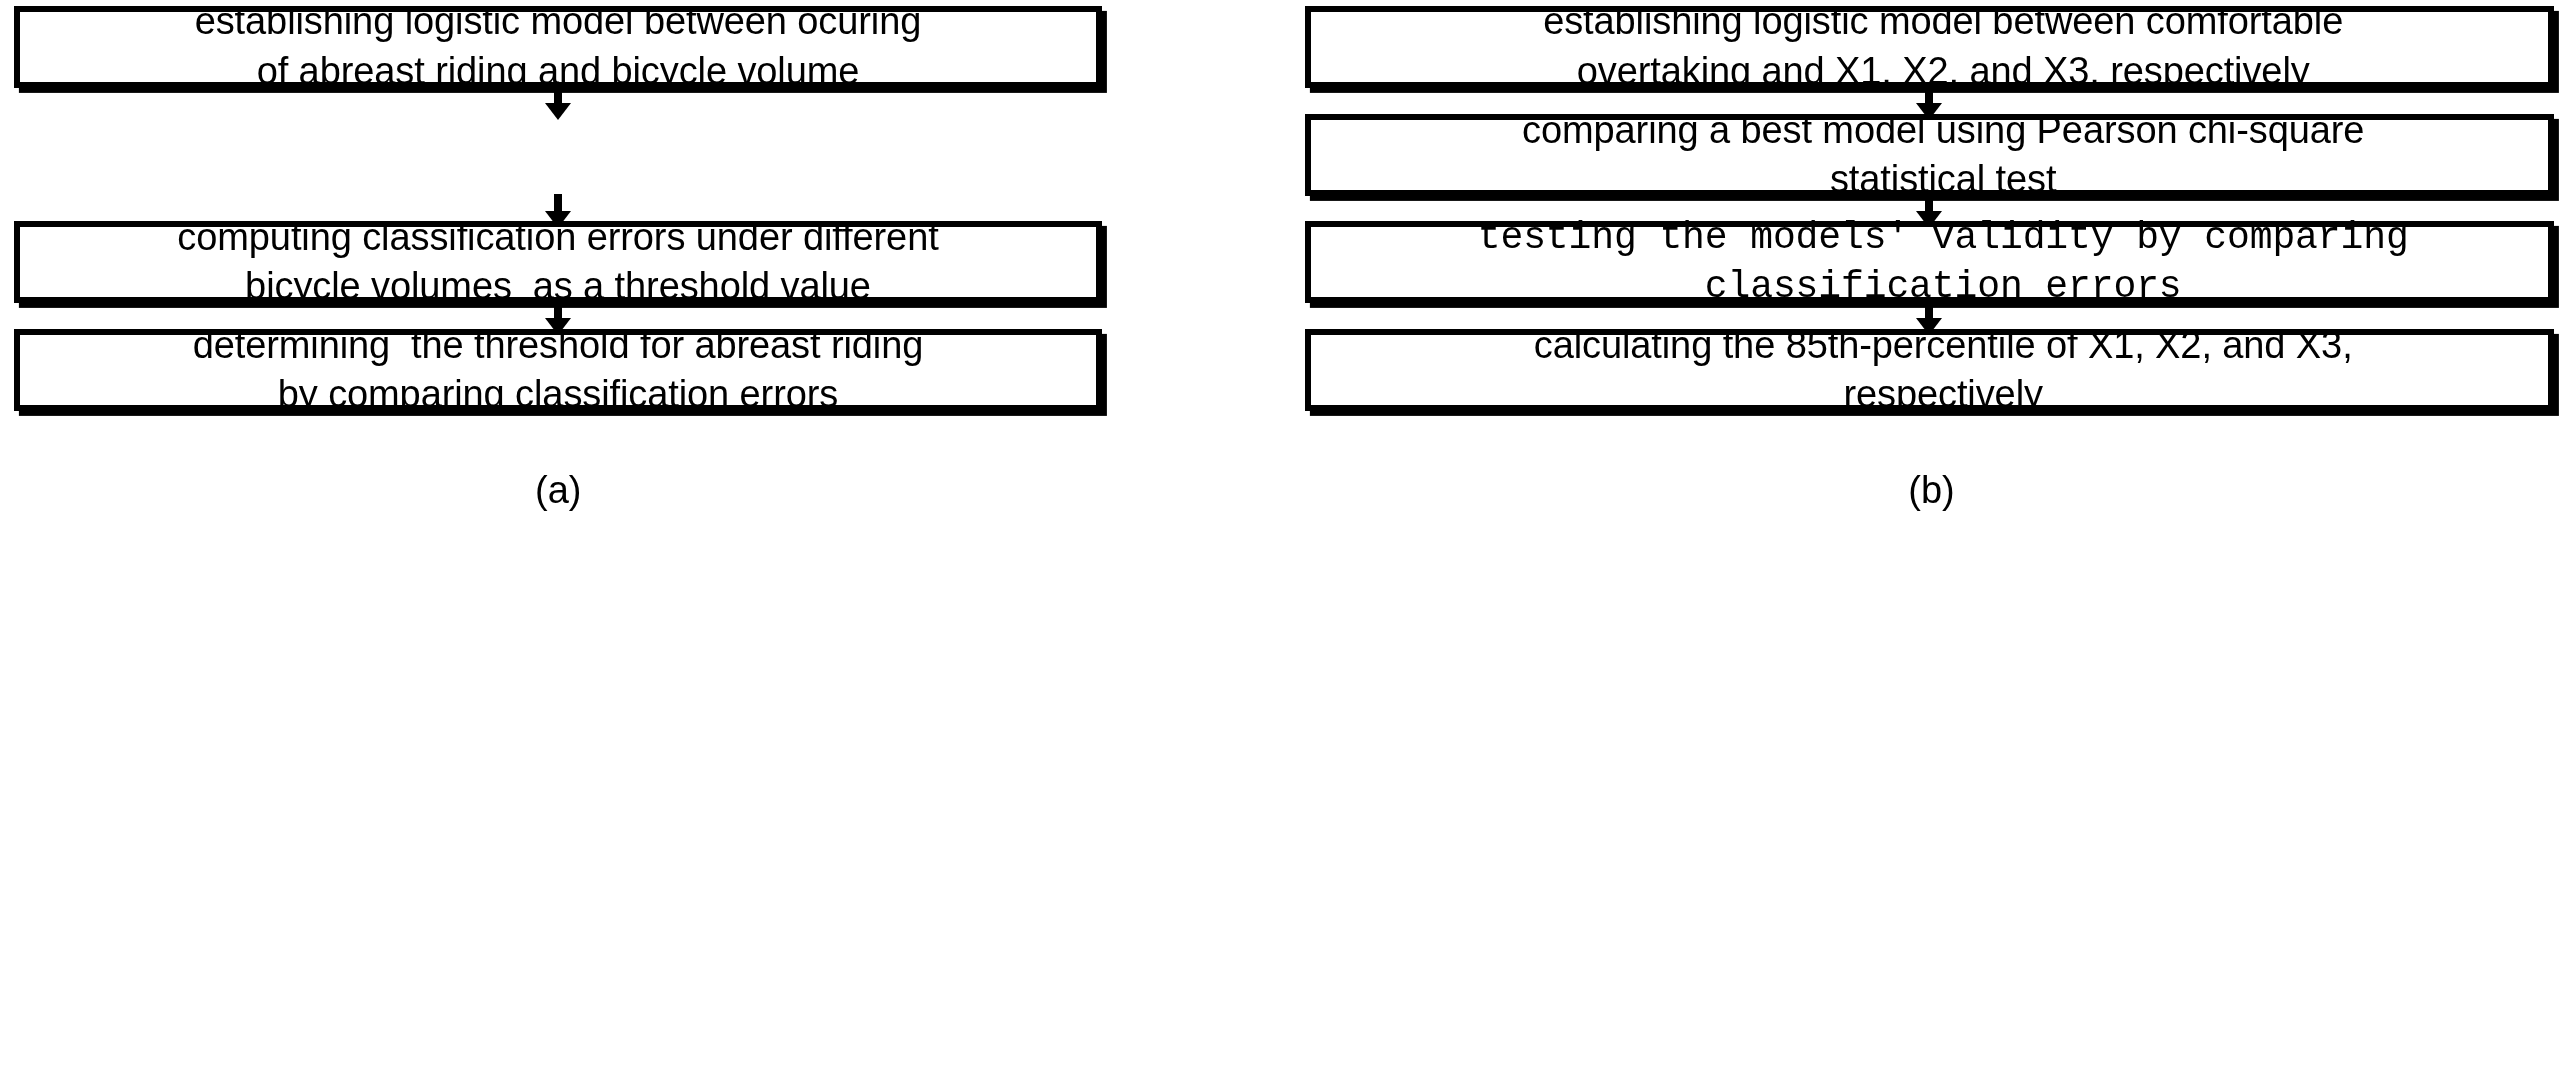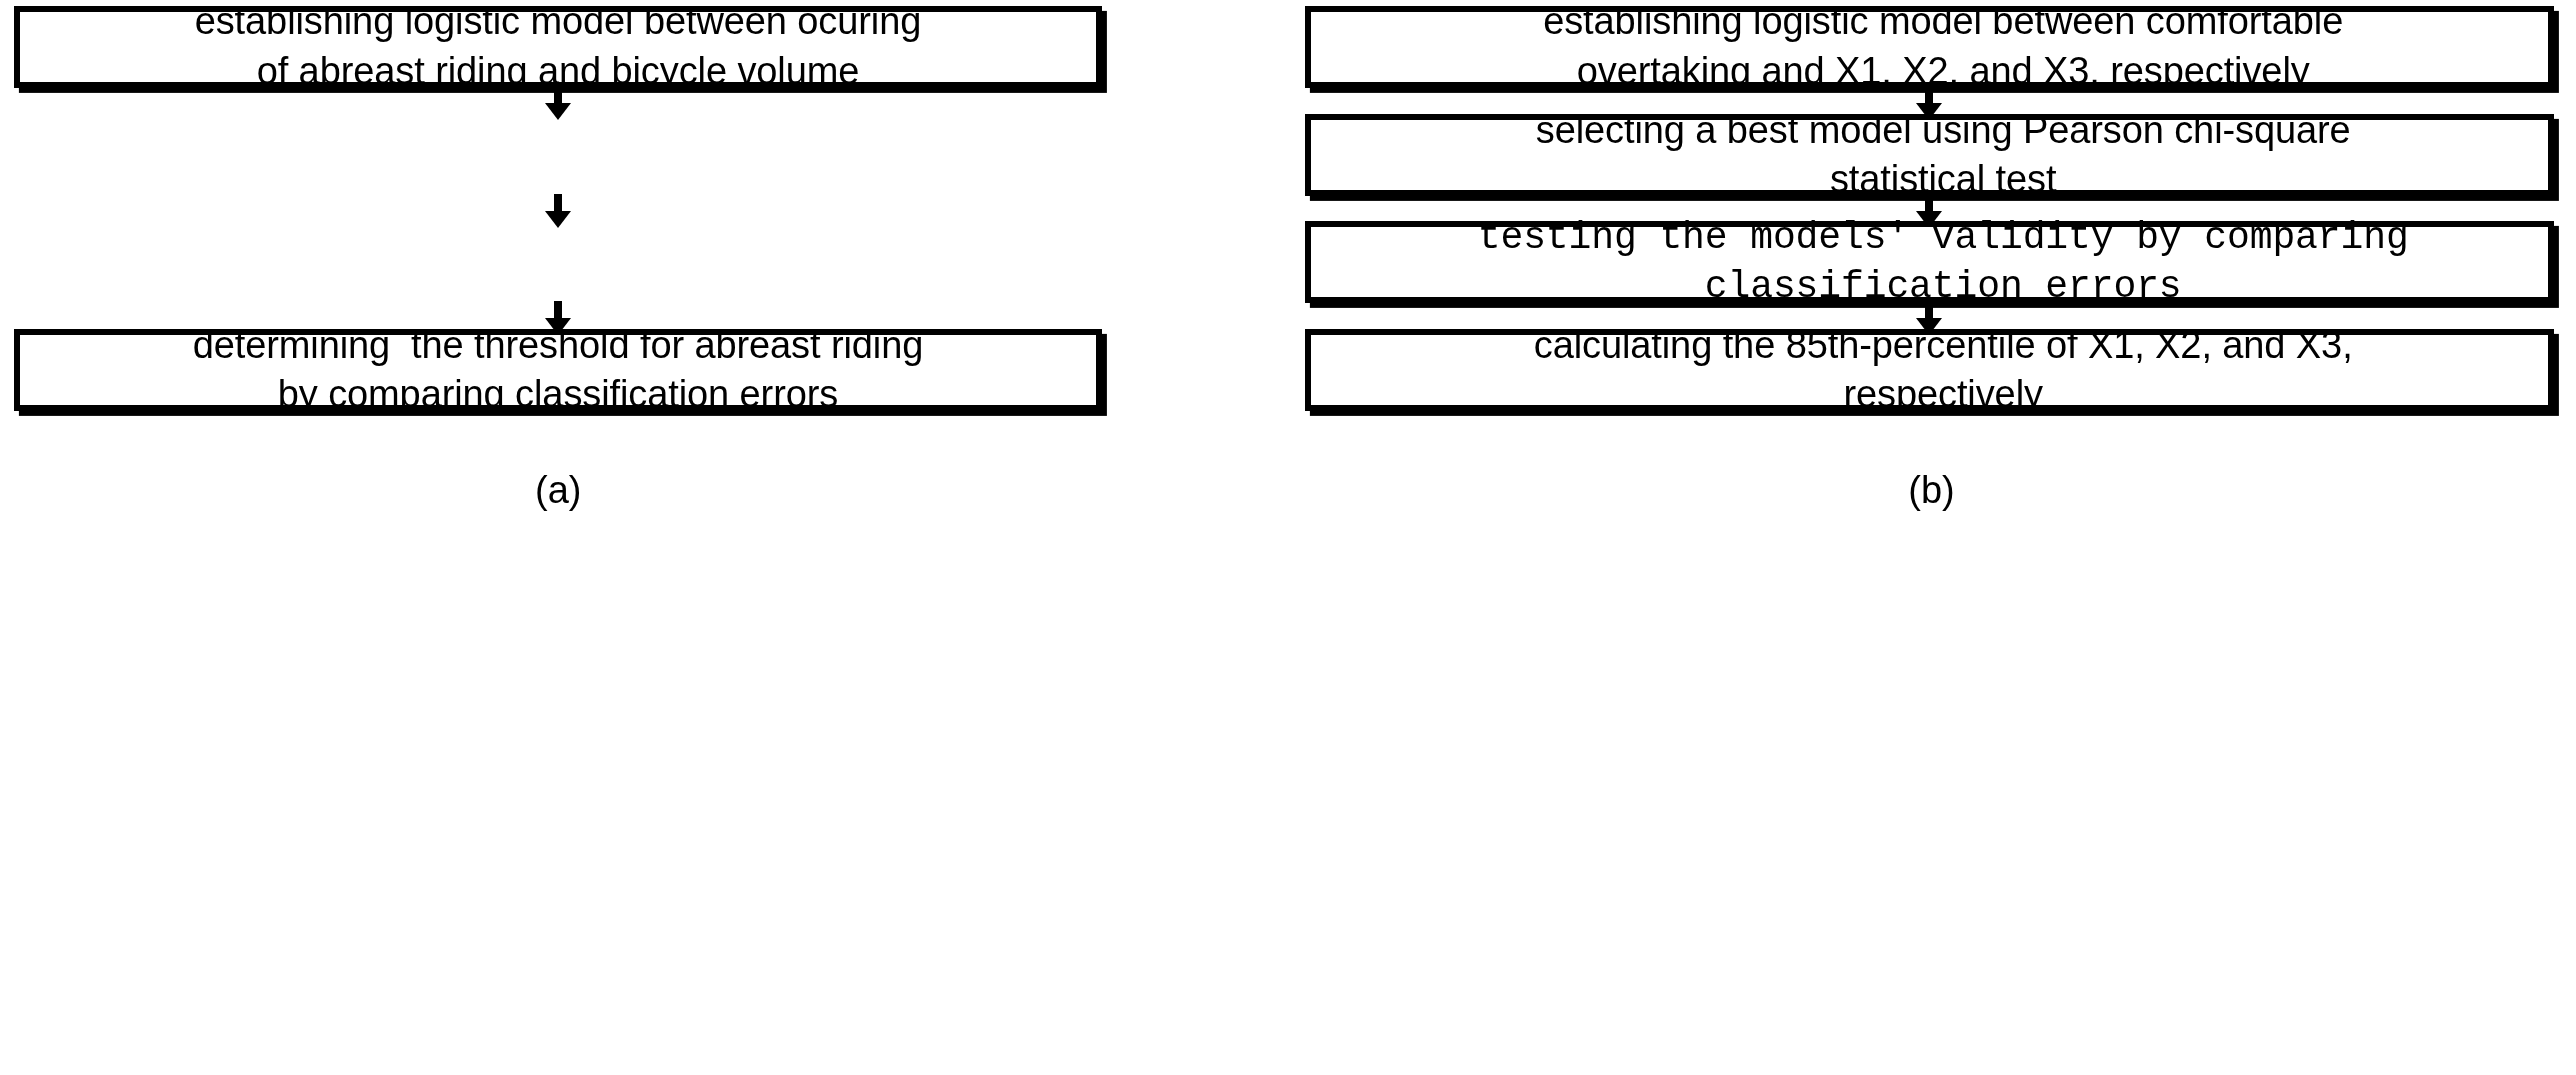--- a/index.html
+++ b/index.html
@@ -128,20 +128,24 @@
       <div class="shaft"></div>
       <div class="head"></div>
     </div>
 
 
     <div class="connector c-2">
       <div class="shaft"></div>
       <div class="head"></div>
     </div>
 
+    <div class="flow-box box-3">
+      <span class="box-text">computing classification errors under different
+bicycle volumes  as a threshold value</span>
+    </div>
 
     <div class="connector c-3">
       <div class="shaft"></div>
       <div class="head"></div>
     </div>
 
     <div class="flow-box box-4">
       <span class="box-text">determining  the threshold for abreast riding
 by comparing classification errors</span>
     </div>
@@ -155,21 +159,21 @@
       <span class="box-text">establishing logistic model between comfortable
 overtaking and X1, X2, and X3, respectively</span>
     </div>
 
     <div class="connector c-1">
       <div class="shaft"></div>
       <div class="head"></div>
     </div>
 
     <div class="flow-box box-2">
-      <span class="box-text">selecting a best model using Pearson chi-square
+      <span class="box-text">comparing a best model using Pearson chi-square
 statistical test</span>
     </div>
 
     <div class="connector c-2">
       <div class="shaft"></div>
       <div class="head"></div>
     </div>
 
     <div class="flow-box box-3">
       <span class="box-text">testing the models' validity by comparing

